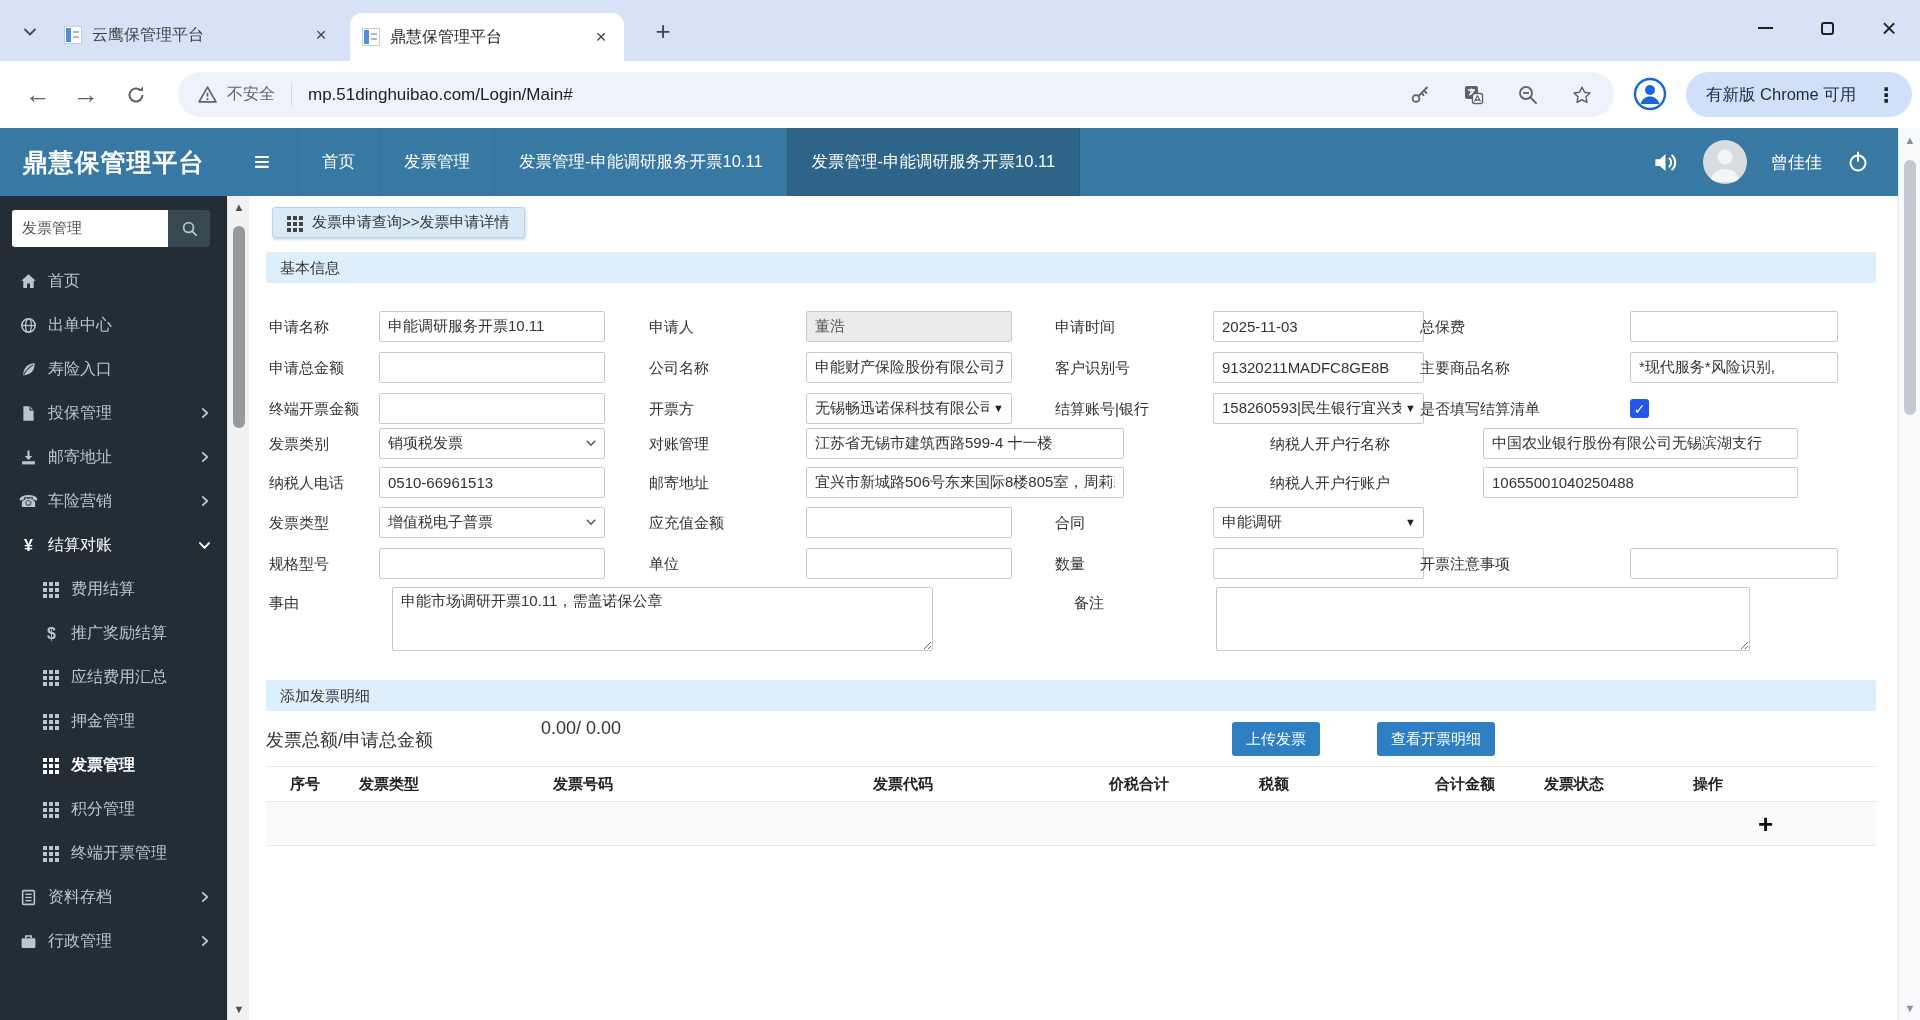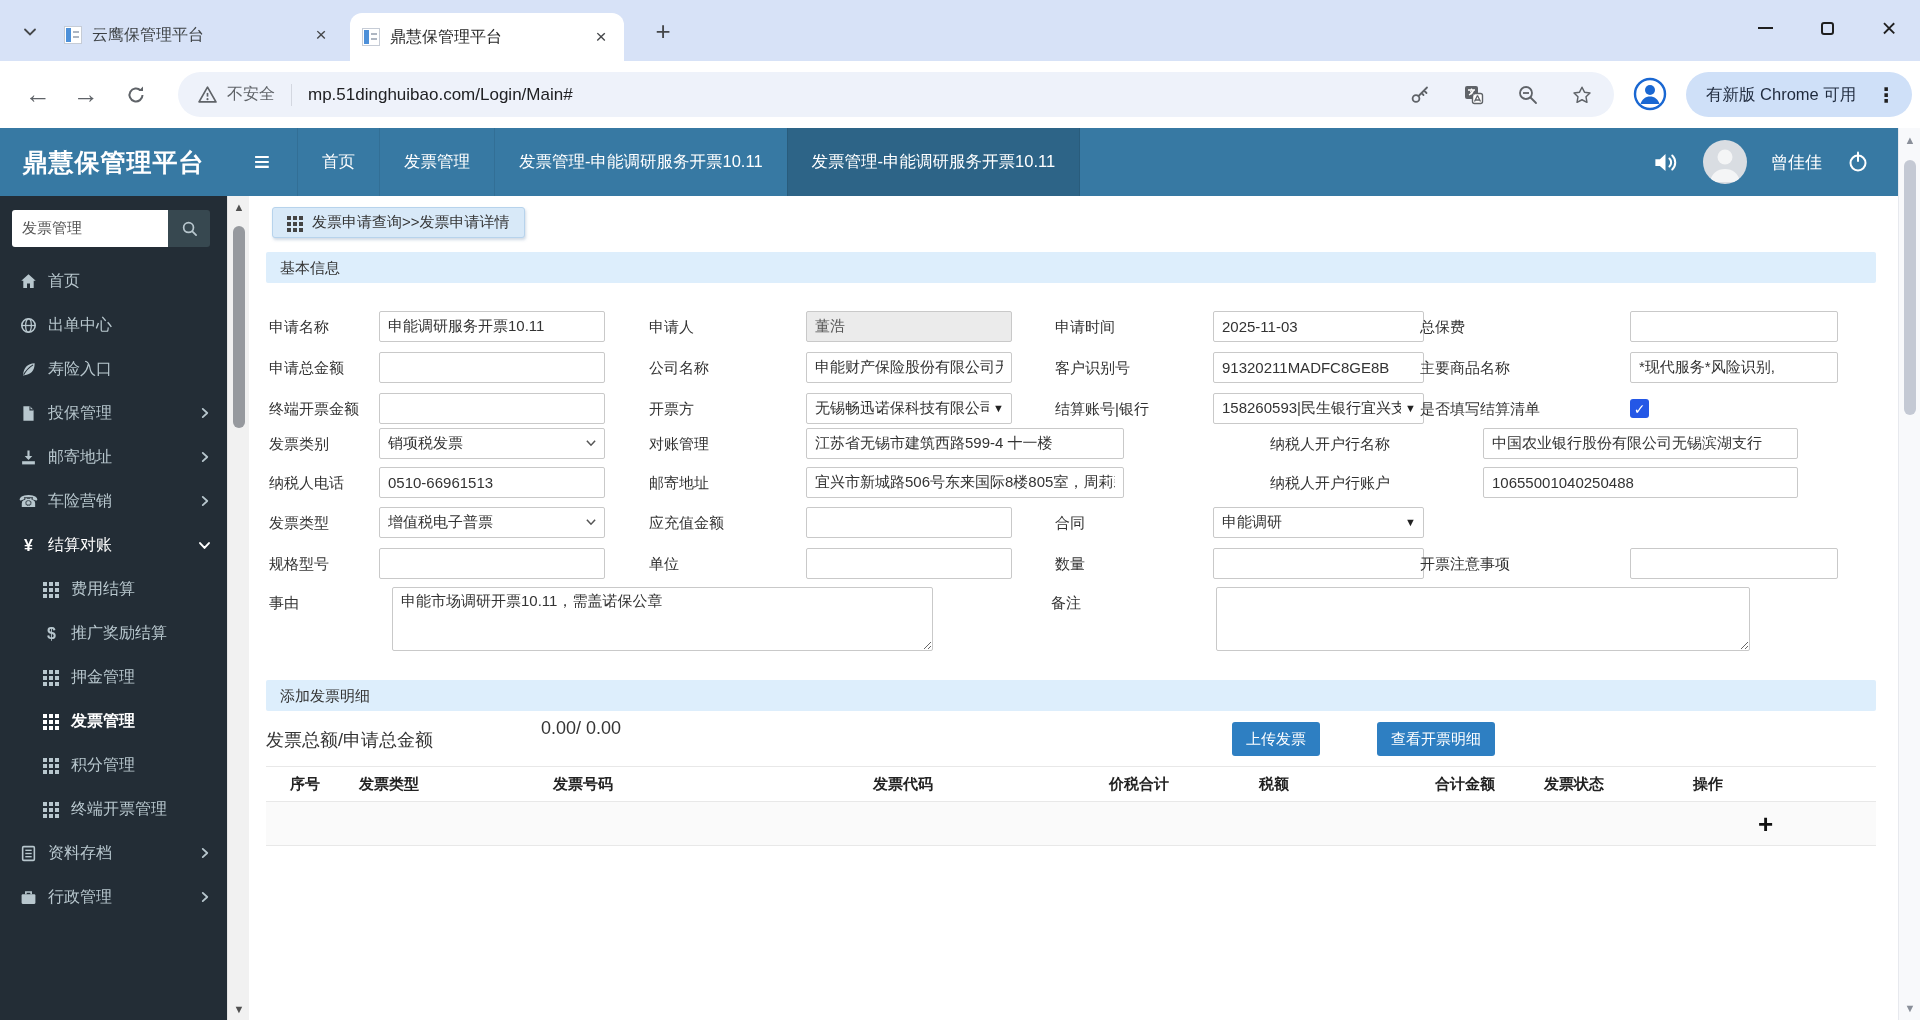--- a/index.html
+++ b/index.html
@@ -325,20 +325,26 @@
         <span class="lbl">费用结算</span>
       </div>
       <div class="side-item child">
         <span class="ico ico-glyph" style="font-weight:bold">$</span>
         <span class="lbl">推广奖励结算</span>
       </div>
       <div class="side-item child">
         <span class="ico">
               <i class="g9"></i>
             </span>
+        <span class="lbl">应结费用汇总</span>
+      </div>
+      <div class="side-item child">
+        <span class="ico">
+              <i class="g9"></i>
+            </span>
         <span class="lbl">押金管理</span>
       </div>
       <div class="side-item child active">
         <span class="ico">
               <i class="g9"></i>
             </span>
         <span class="lbl">发票管理</span>
       </div>
       <div class="side-item child">
         <span class="ico">
@@ -475,21 +481,21 @@
       <input class="fi F1 r7" readonly="" value="" style="">
       <span class="fl L2 r7">单位</span>
       <input class="fi F2 r7" readonly="" value="" style="">
       <span class="fl L3 r7">数量</span>
       <input class="fi F3 r7" readonly="" value="" style="">
       <span class="fl L4 r7">开票注意事项</span>
       <input class="fi F4 r7" readonly="" value="" style="">
 
       <span class="fl" style="left:20px;width:119px;top:391px">事由</span>
       <textarea class="fta" style="left: 143px; top: 391px; width: 541px; height: 64px;" readonly="">申能市场调研开票10.11，需盖诺保公章</textarea>
-      <span class="fl" style="left:802px;width:150px;top:391px">备注</span>
+      <span class="fl" style="left:825px;width:150px;top:391px">备注</span>
       <textarea class="fta" style="left: 967px; top: 391px; width: 534px; height: 64px;" readonly=""></textarea>
 
       <div class="strip" style="top:484px">添加发票明细</div>
       <span class="tot-lab" style="left:17px;top:527px">发票总额/申请总金额</span>
       <span class="tot-val" style="left:292px;top:515px">0.00/ 0.00</span>
       <button class="btn" style="left:983px;top:526px">上传发票</button>
       <button class="btn" style="left:1128px;top:526px">查看开票明细</button>
 
       <div class="thead" style="top:570px">
         <span class="th" style="left:24px">序号</span>

